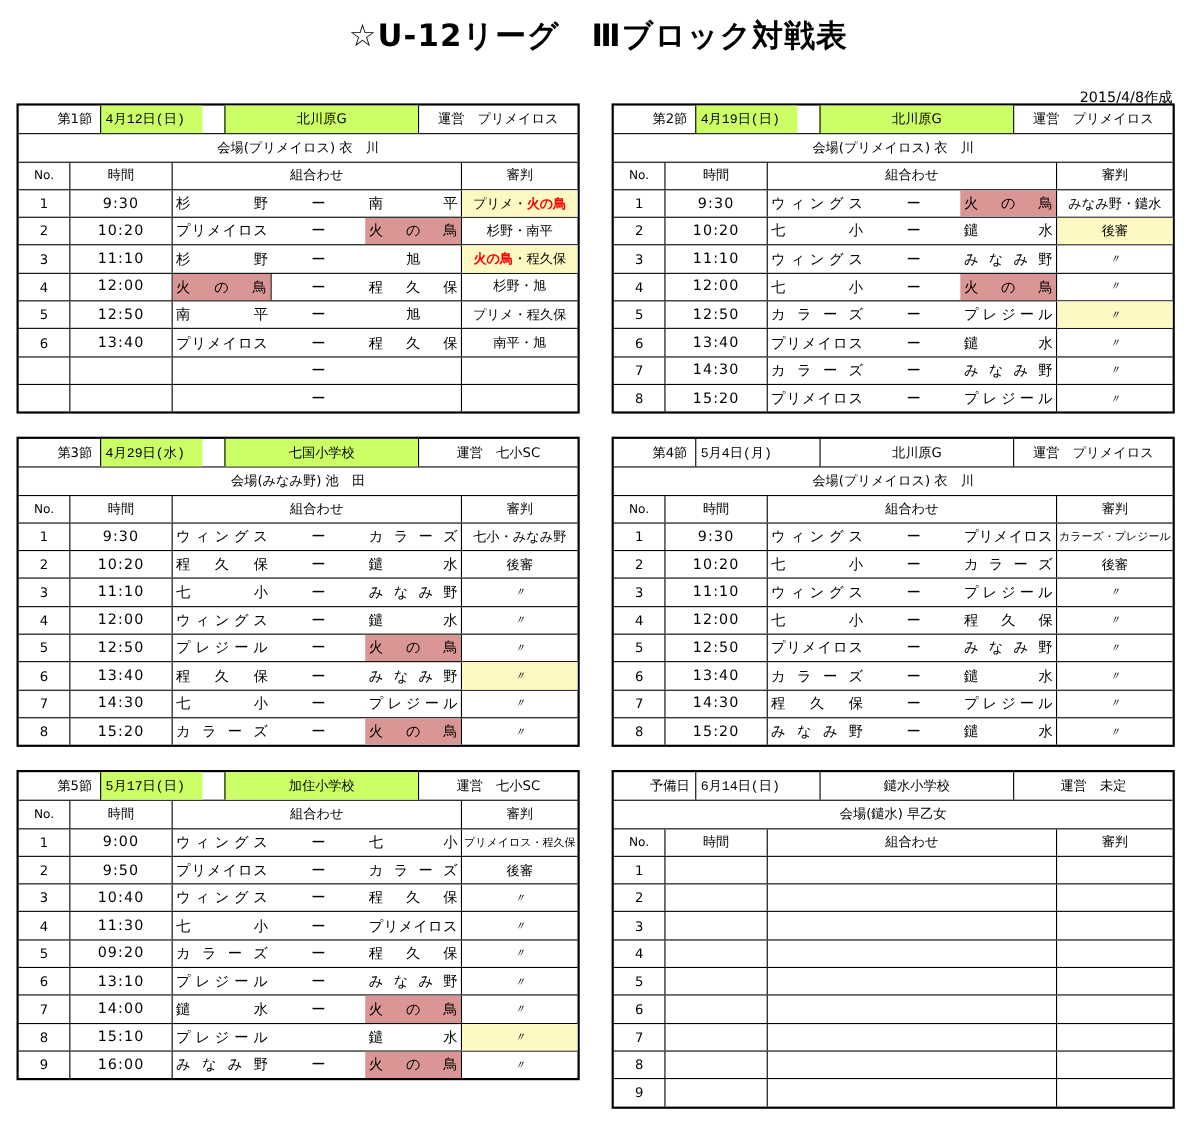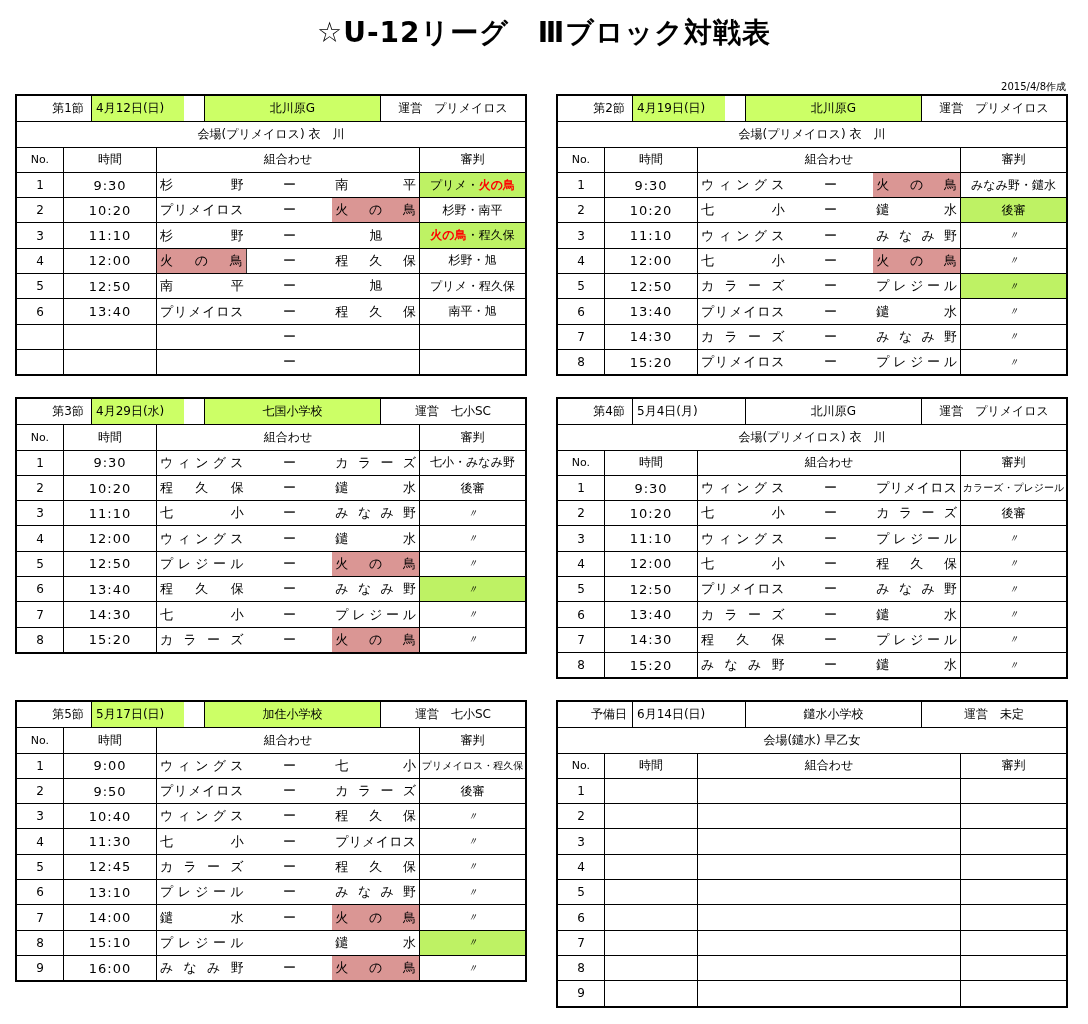--- a/index.html
+++ b/index.html
@@ -1,33 +1,33 @@
 <!DOCTYPE html>
 <html><head>
 <meta charset="utf-8">
 <style>
   html, body { margin:0; padding:0; background:#ffffff; }
   body { width:1088px; height:1024px; position:relative; font-family:"DejaVu Sans", "Liberation Sans", sans-serif; color:#000; overflow:hidden; }
   .title { position:absolute; left:0; top:14px; width:1088px; text-align:center; font-size:28px; font-weight:bold; letter-spacing:1px; }
-  .created { position:absolute; right:22px; top:80px; font-size:10px; }
+  .created { position:absolute; right:22px; top:80px; font-size:13px; }
   .block { position:absolute; width:512px; border:2px solid #000; box-sizing:border-box; }
   .row { display:flex; height:25.3px; border-top:1px solid #000; box-sizing:border-box; }
   .row:first-child { border-top:none;padding-left:28px; }
   .cell { box-sizing:border-box; border-left:1px solid #000; display:flex; align-items:center; justify-content:center; font-size:12px; white-space:nowrap; overflow:hidden; }
   .cell:first-child { border-left:none; }
   .c-no { width:46px; }
   .c-time { width:93px; letter-spacing:1px; font-size:13px; }
   .c-match { width:263px; justify-content:flex-start; padding:0; }
   .c-ref { flex:1; font-size:12px; }
-  .h-date { width:93px; justify-content:flex-start; padding-left:4px; }
+  .h-date { width:93px; justify-content:flex-start; padding-left:4px;font-family:Liberation Mono, monospace; }
   .h-venue { width:176px;margin-left:20px; }
   .h-op { flex:1; }
   .green { background:#ccff66; }
   .red { background:#da9694; }
-  .blue { background:#bef264; }
+  .blue { background:#fef9c3; }
   .full { flex:1; }
   .m-home { width:90px; height:100%; display:flex; align-items:center; justify-content:space-between; padding:0 3px; box-sizing:border-box; font-size:13px; }
   .m-dash { width:86px; text-align:center; font-size:13px; }
   .m-away { width:87px; height:100%; display:flex; align-items:center; justify-content:space-between; padding:0 3px; box-sizing:border-box; font-size:13px; }
   .m-home.red { border-right:1px solid #333; }
   .m-away.center { justify-content:center; }
   .redtxt { color:#ff0000; font-weight:bold; }
   .small { font-size:10px; }
   .ditto { font-size:11px; font-style:italic; }
 </style>
@@ -363,20 +363,23 @@
       </div>
     </div>
     <div class="block" style="left: 15px; top: 397px;">
       <div class="row">
         <div class="cell c-no">第3節</div>
         <div class="cell h-date green">4月29日(水)</div>
         <div class="cell h-venue green">七国小学校</div>
         <div class="cell h-op">運営　七小SC</div>
       </div>
       <div class="row">
+        <div class="cell full">会場(みなみ野) 池　田</div>
+      </div>
+      <div class="row">
         <div class="cell c-no" style="font-size: 11px;">No.</div>
         <div class="cell c-time" style="font-size: 12px; letter-spacing: 0px;">時間</div>
         <div class="cell c-match" style="justify-content: center;">組合わせ</div>
         <div class="cell c-ref">審判</div>
       </div>
       <div class="row">
         <div class="cell c-no">1</div>
         <div class="cell c-time">9:30</div>
         <div class="cell c-match">
           <div class="m-home">
@@ -792,21 +795,21 @@
             <span>メ</span>
             <span>イ</span>
             <span>ロ</span>
             <span>ス</span>
           </div>
         </div>
         <div class="cell c-ref ditto">〃</div>
       </div>
       <div class="row">
         <div class="cell c-no">5</div>
-        <div class="cell c-time">12:45</div>
+        <div class="cell c-time">09:20</div>
         <div class="cell c-match">
           <div class="m-home">
             <span>カ</span>
             <span>ラ</span>
             <span>ー</span>
             <span>ズ</span>
           </div>
           <div class="m-dash">ー</div>
           <div class="m-away">
             <span>程</span>

